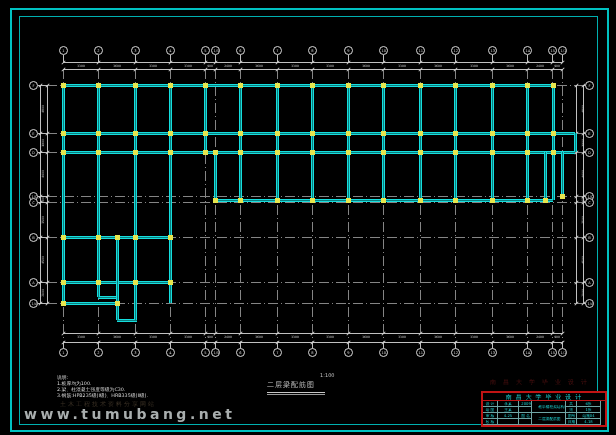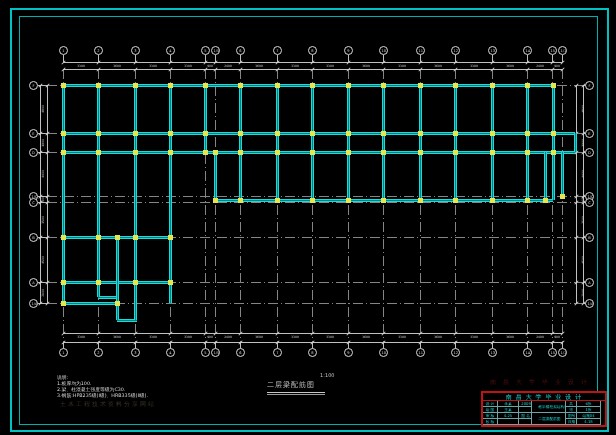--- a/index.html
+++ b/index.html
@@ -560,20 +560,21 @@
   <div class="dwg-title">
     <span class="t">二层梁配筋图</span>
     <span class="s">1:100</span>
     <div class="ul"></div>
     <div class="ul2"></div>
   </div>
 
   <div class="faint-red">南昌大学毕业设计</div>
 
   <div class="wm-tag">土木工程技术资料分享网站</div>
+  <div class="wm-url">www.tumubang.net</div>
 
   <div class="tblock">
     <div class="tb-h">南 昌 大 学 毕 业 设 计</div>
     <div class="tb-b">
       <div class="tb-c">
           <i>设 计</i>
         </div>
       <div class="tb-c">
           <i>李某</i>
         </div>

